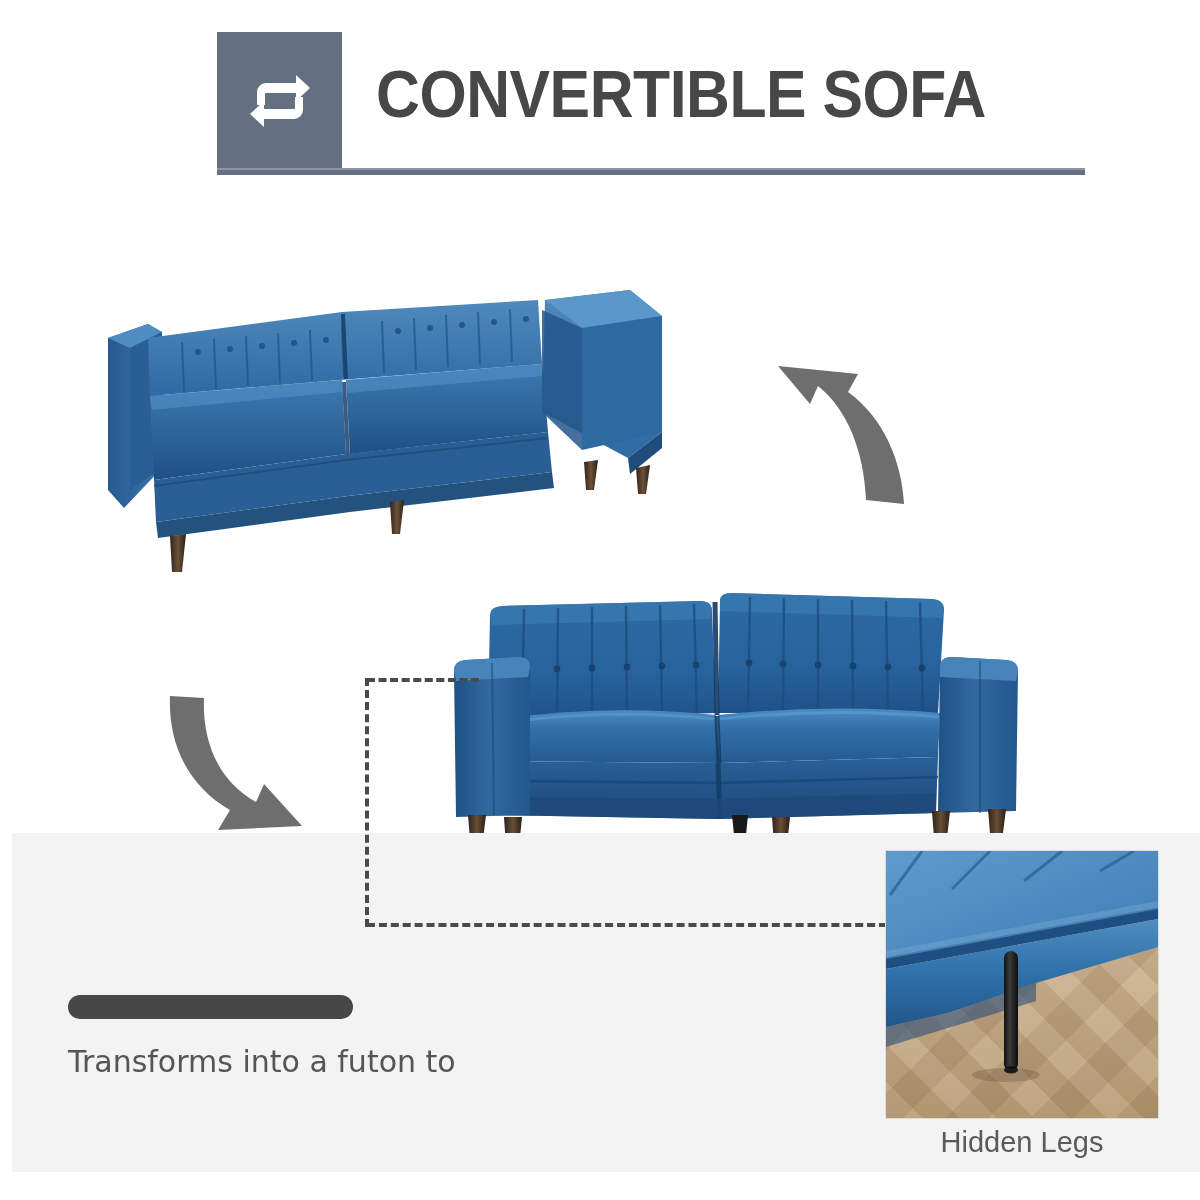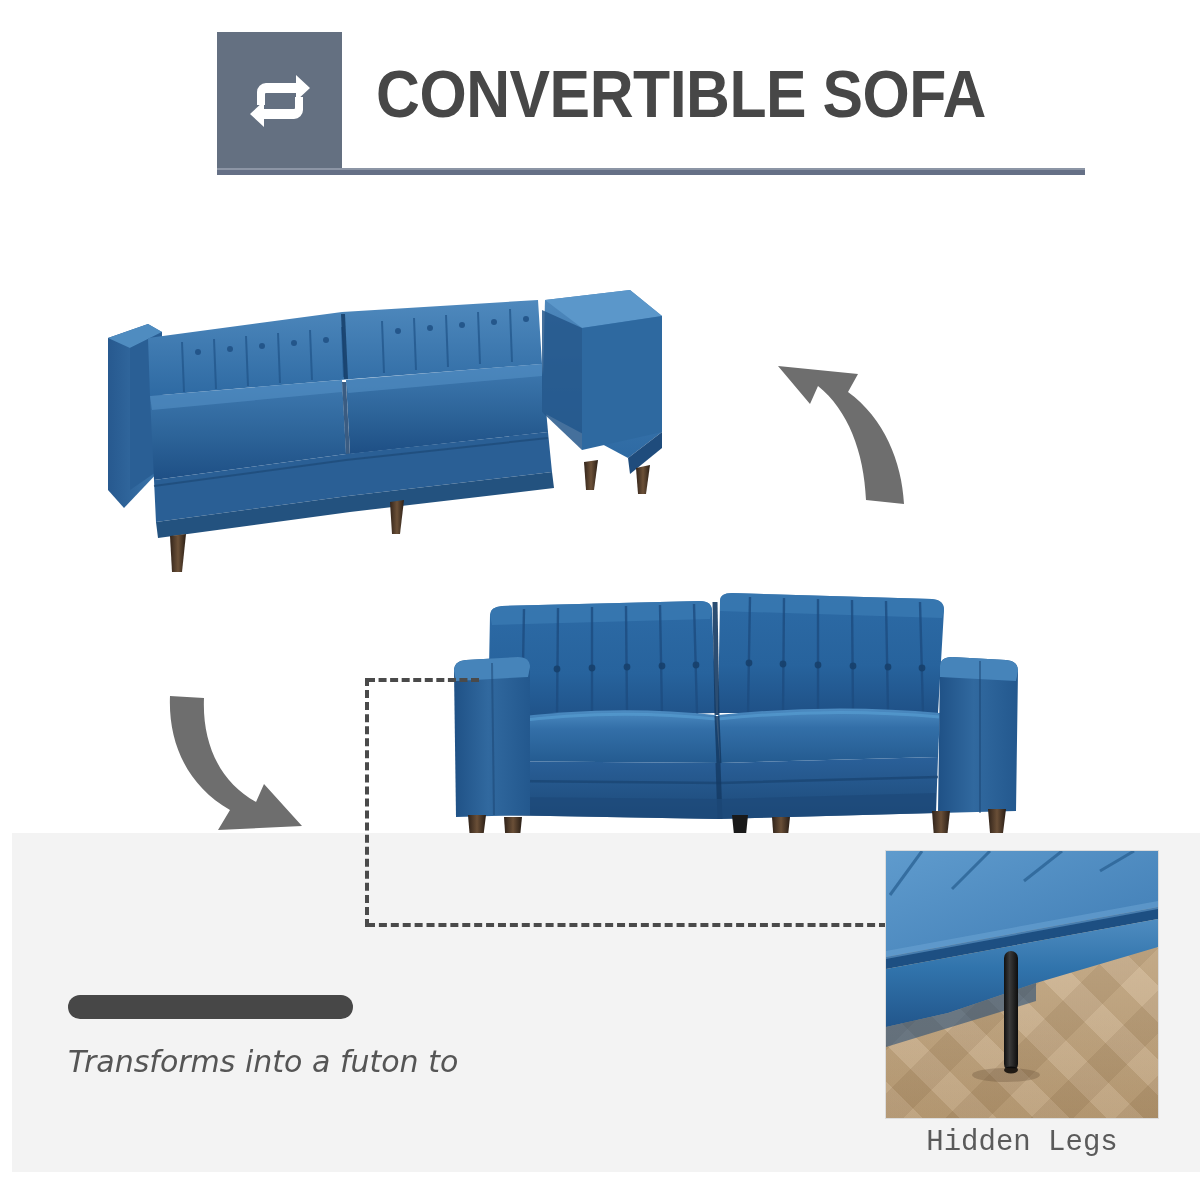--- a/index.html
+++ b/index.html
@@ -49,21 +49,21 @@
   .pill{
     position:absolute;left:56px;top:995px;width:285px;height:24px;
     background:#474747;border-radius:12px;
   }
   .caption{
     position:absolute;left:56px;top:1040px;width:620px;
     font-size:30px;line-height:44px;color:#555555;
     font-family:"DejaVu Sans","Liberation Sans",sans-serif;
     font-weight:400;
   }
-  .caption span{display:block;font-style:italic;}
+  .caption span{display:block;}
 
   
   .dash-top{
     position:absolute;left:355px;top:678px;width:112px;height:0;
     border-top:4px dashed #4a4a4a;
   }
   .dash-left{
     position:absolute;left:353px;top:678px;width:0;height:249px;
     border-left:4px dashed #4a4a4a;
   }
@@ -89,21 +89,21 @@
       repeating-linear-gradient(-45deg,rgba(190,165,130,.45) 0 30px,rgba(225,206,178,.45) 30px 60px);
     background-blend-mode:multiply;
   }
   .inset-floor-sheen{
     position:absolute;inset:0;
     background:linear-gradient(180deg,rgba(255,255,255,.18),rgba(120,95,65,.22));
   }
   .inset-caption{
     position:absolute;left:874px;top:1126px;width:272px;
     text-align:center;font-size:29px;color:#5a5a5a;
-    font-family:Liberation Mono, monospace;
+    font-family:Liberation Sans, sans-serif;
   }
 
   
   .arrow-right{position:absolute;left:740px;top:352px;width:200px;height:160px;}
   .arrow-left{position:absolute;left:132px;top:688px;width:180px;height:152px;}
 
   
   .sofa-wrap{position:absolute;}
 </style>
 </head>

